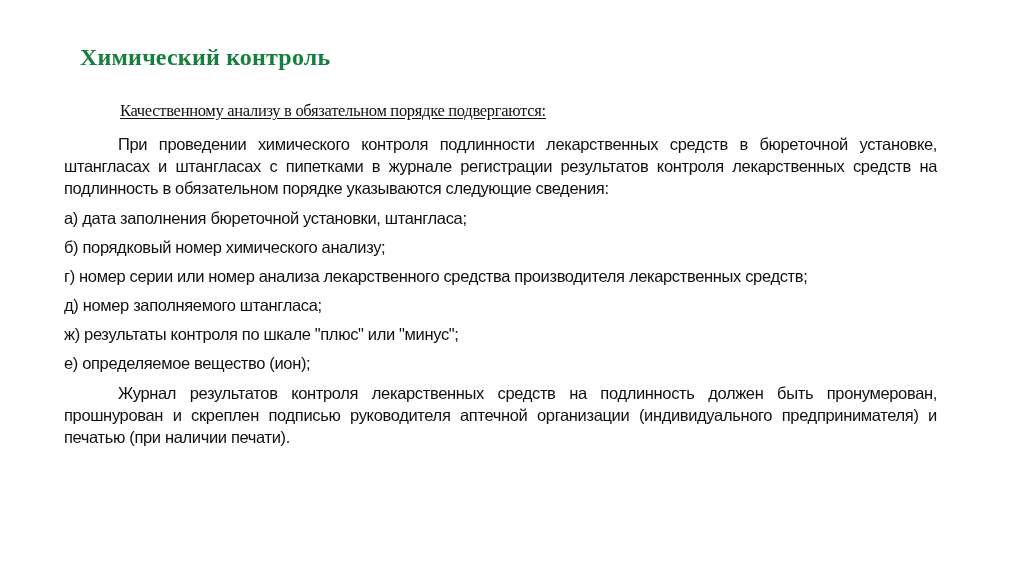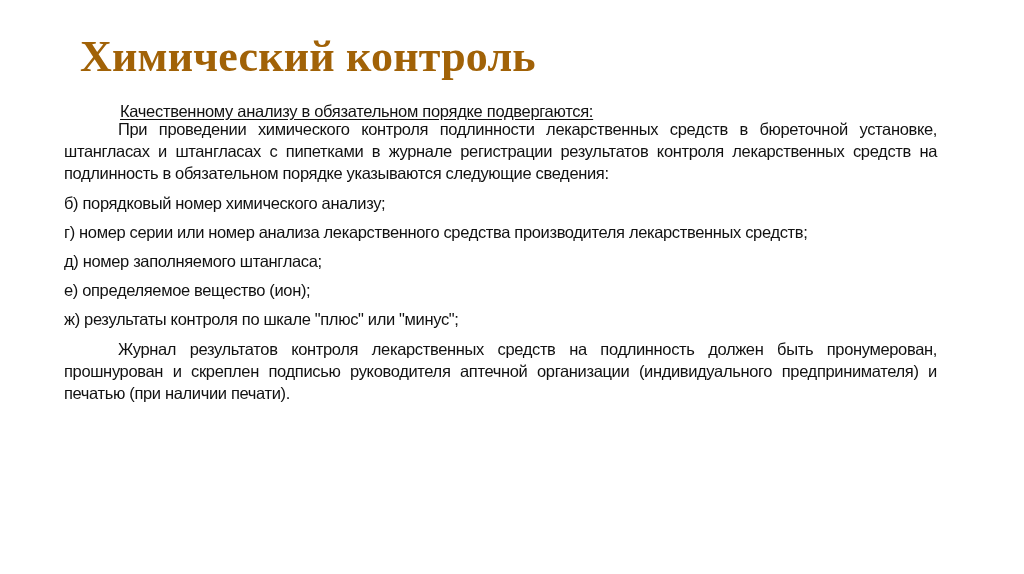--- a/index.html
+++ b/index.html
@@ -3,49 +3,50 @@
 <meta charset="utf-8">
 <style>
   html, body { margin:0; padding:0; }
   body {
     width:1024px; height:574px; background:#ffffff; overflow:hidden;
     position:relative; color:#111111;
   }
   .title {
     position:absolute; left:80px; top:34px;
     font-family:"Liberation Serif", serif; font-weight:bold;
-    font-size:44px; line-height:46px; color:#a16207;
+    font-size:24px; line-height:46px; color:#15803d;
     letter-spacing:0.2px;
   }
   .subtitle {
     position:absolute; left:120px; top:100px;
-    font-family:Liberation Sans, sans-serif; font-size:16.5px; line-height:22px;
+    font-family:Liberation Serif, serif; font-size:16.5px; line-height:22px;
     text-decoration:underline; text-underline-offset:2px;
     letter-spacing:-0.3px;
   }
   .body {
-    position:absolute; left:64px; top:118px; width:873px;
+    position:absolute; left:64px; top:133px; width:873px;
     font-family:"Liberation Sans", sans-serif; font-size:16.5px;
     letter-spacing:-0.35px; color:#111;
   }
   .para {
     text-align:justify; text-indent:54px; line-height:22px; margin:0 0 8px 0;
   }
   .item { line-height:22px; margin:0 0 7px 0; }
   .items { margin-bottom:8px; }
 </style>
 </head>
 <body>
 
 <div class="title">Химический контроль</div>
 <div class="subtitle">Качественному анализу в обязательном порядке подвергаются:</div>
 
 <div class="body">
   <p class="para">При проведении химического контроля подлинности лекарственных средств в бюреточной установке, штангласах и штангласах с пипетками в журнале регистрации результатов контроля лекарственных средств на подлинность в обязательном порядке указываются следующие сведения:</p>
   <div class="items">
+    <div class="item">а) дата заполнения бюреточной установки, штангласа;</div>
     <div class="item">б) порядковый номер химического анализу;</div>
     <div class="item">г) номер серии или номер анализа лекарственного средства производителя лекарственных средств;</div>
     <div class="item">д) номер заполняемого штангласа;</div>
+    <div class="item">ж) результаты контроля по шкале "плюс" или "минус";</div>
     <div class="item">е) определяемое вещество (ион);</div>
-    <div class="item">ж) результаты контроля по шкале "плюс" или "минус";</div>
   </div>
   <p class="para">Журнал результатов контроля лекарственных средств на подлинность должен быть пронумерован, прошнурован и скреплен подписью руководителя аптечной организации (индивидуального предпринимателя) и печатью (при наличии печати).</p>
 </div>
 
 </body></html>

